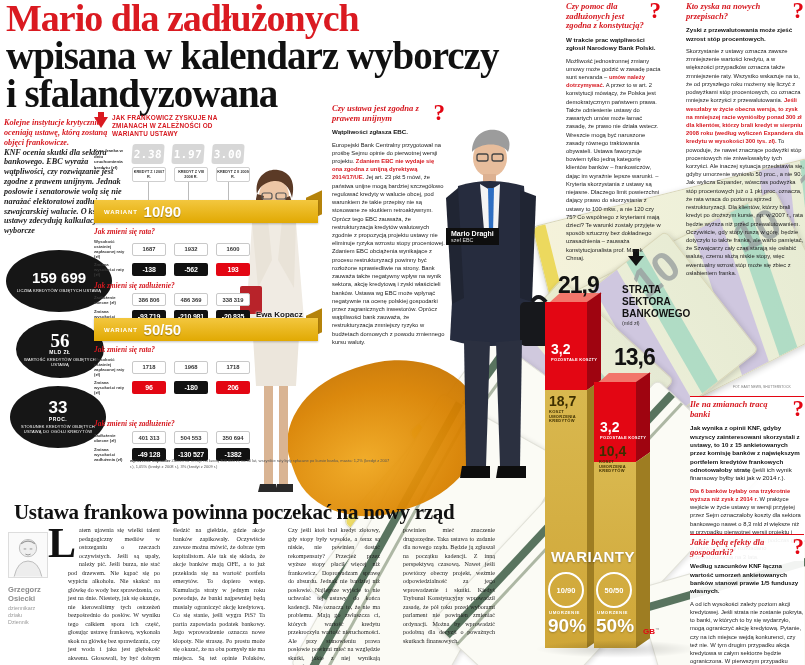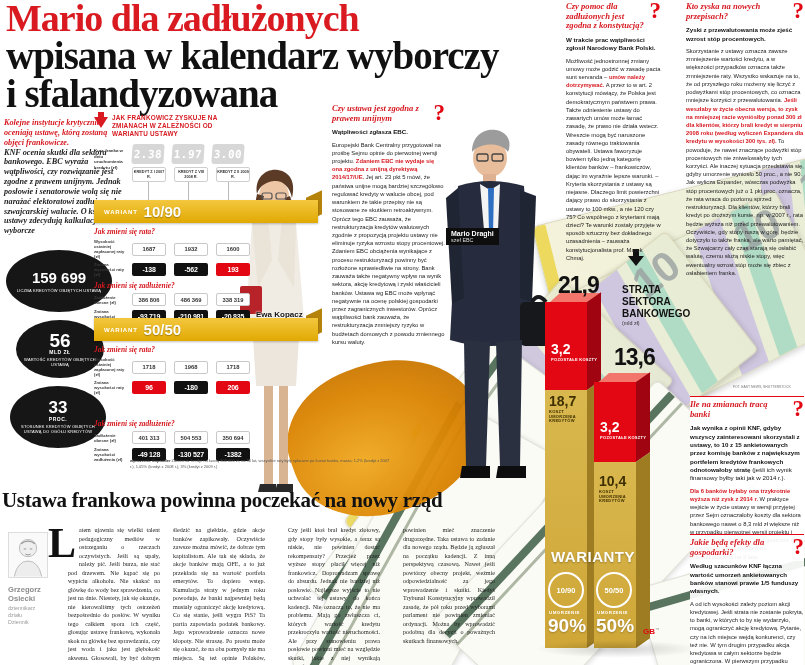--- a/index.html
+++ b/index.html
@@ -15,21 +15,21 @@
   .sidebar{position:absolute;left:4px;top:118px;width:122px;z-index:5;}
   .intro-red{font-family:"Liberation Serif",serif;font-style:italic;font-weight:700;font-size:8.2px;line-height:1.2;color:#d61920;}
   .intro-dark{font-family:"Liberation Serif",serif;font-style:italic;font-weight:600;font-size:8.2px;line-height:1.2;color:#222;margin-top:2px;}
   .stat{background:#161616;border-radius:50%;color:#fff;display:flex;flex-direction:column;align-items:center;justify-content:center;text-align:center;}
   .stat .v{font-weight:800;}
   .stat .u{font-weight:800;font-size:5px;letter-spacing:.5px;}
   .stat .l{font-size:4px;letter-spacing:.2px;line-height:1.25;margin-top:2px;padding:0 6px;}
   .stat1{width:104px;height:62px;border-radius:50%/50%;margin:14px 0 0 2px;width:106px;}
   .stat1 .v{font-size:15px;}
   .stat2{width:88px;height:58px;margin:8px 0 0 12px;}
-  .stat2 .v{font-size:19px;line-height:.9;}
+  .stat2 .v{font-size:19px;line-height:.9;font-family:Liberation Serif, serif;}
   .stat3{width:96px;height:62px;margin:8px 0 0 6px;}
   .stat3 .v{font-size:17px;line-height:.9;}
 
   
   .calc{position:absolute;left:94px;top:114px;width:224px;z-index:6;}
   .arrow-red{position:absolute;left:0;top:3px;width:0;height:0;border-left:7px solid transparent;border-right:7px solid transparent;border-top:11px solid #da1a21;}
   .arrow-red::before{content:"";position:absolute;left:-3px;top:-16px;width:6px;height:7px;background:#da1a21;}
   .calc-title{position:absolute;left:18px;top:0;width:130px;font-size:6.4px;font-weight:800;color:#d61920;line-height:1.25;letter-spacing:.2px;}
   .kurs-label{position:absolute;left:0;top:34px;width:36px;font-size:4.4px;font-weight:700;color:#333;line-height:1.25;}
   .lcds{position:absolute;left:38px;top:30px;display:flex;gap:8px;}
@@ -451,39 +451,39 @@
       <span class="sm">POZOSTAŁE KOSZTY</span>
     </div>
     <div class="seg-lab dark-lab" style="left:549px;top:394px;">
       <span class="big">18,7</span>
       <span class="sm" style="width:34px;">KOSZT UMORZENIA KREDYTÓW</span>
     </div>
     <div class="seg-lab white-lab" style="left:600px;top:420px;">
       <span class="big">3,2</span>
       <span class="sm">POZOSTAŁE KOSZTY</span>
     </div>
-    <div class="seg-lab dark-lab" style="left:599px;top:474px;">
+    <div class="seg-lab dark-lab" style="left:599px;top:444px;">
       <span class="big">10,4</span>
       <span class="sm" style="width:34px;">KOSZT UMORZENIA KREDYTÓW</span>
     </div>
 
     <div class="wariants-title">WARIANTY</div>
     <div class="vc" style="left:548px;top:572px;">10/90</div>
     <div class="vc" style="left:596px;top:572px;">50/50</div>
     <div class="um" style="left:549px;top:610px;">UMORZENIE</div>
     <div class="um" style="left:597px;top:610px;">UMORZENIE</div>
     <div class="pct" style="left:548px;top:615px;">90%</div>
     <div class="pct" style="left:596px;top:615px;">50%</div>
   </div>
 
   <div class="credit">FOT. EAST NEWS, SHUTTERSTOCK</div>
   <div class="brand"><span>GB</span><span class="tm">™</span></div>
 
   <section class="article">
-    <h2 class="art-head" style="margin:0">Ustawa frankowa powinna poczekać na nowy rząd</h2>
+    <h2 class="art-head" style="margin:12px">Ustawa frankowa powinna poczekać na nowy rząd</h2>
     <div class="author">
       <svg class="portrait" viewBox="0 0 44 50">
         <rect x="0" y="0" width="44" height="50" fill="#fafafa"></rect>
         <circle cx="22" cy="17" r="10" fill="#efefef" stroke="#b5b5b5" stroke-width="1"></circle>
         <path d="M6 50 Q10 32 22 32 Q34 32 38 50" fill="#ededed" stroke="#b5b5b5" stroke-width="1"></path>
         <path d="M14 12 q8 -6 16 0" fill="none" stroke="#9a9a9a" stroke-width="1.5"></path>
         <path d="M17 18 h3 M24 18 h3" stroke="#8a8a8a" stroke-width="1"></path>
         <path d="M19 24 q3 2 6 0" fill="none" stroke="#8a8a8a" stroke-width="1"></path>
       </svg>
       <div class="a-name">Grzegorz Osiecki</div>

